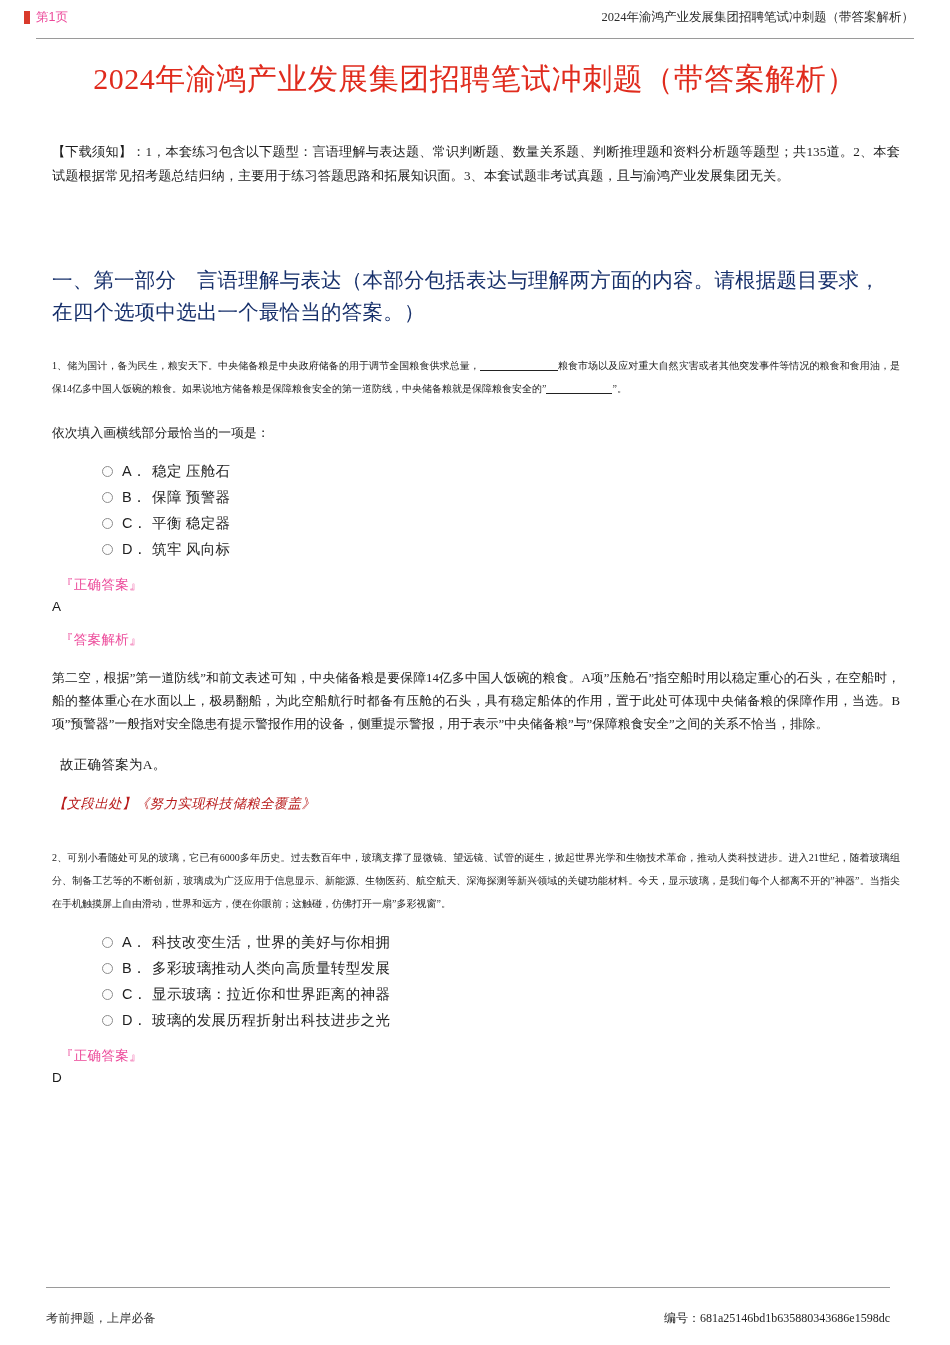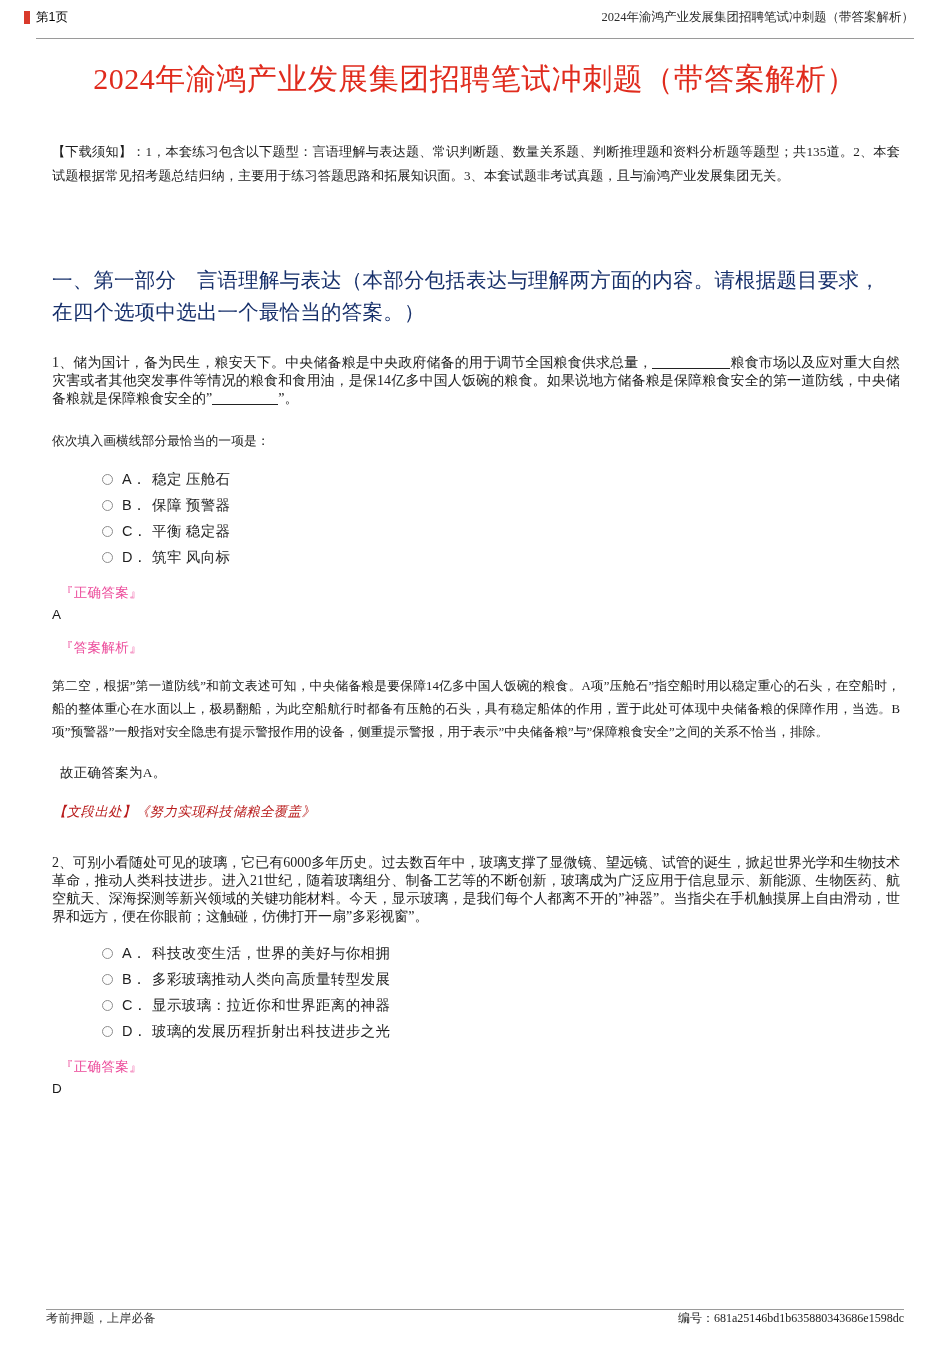--- a/index.html
+++ b/index.html
@@ -31,21 +31,21 @@
     right: 36px;
     height: 26px;
     display: flex;
     align-items: flex-start;
     justify-content: space-between;
     border-bottom: 1px solid #9a9a9a;
     padding-bottom: 2px;
   }
   .header-left {
     font-size: 12.5px;
-    color: #000000;
+    color: #ec4899;
     font-family: "Liberation Sans", sans-serif;
     letter-spacing: 0px;
     line-height: 15px;
   }
   .header-right {
     font-size: 12.5px;
     color: #2b2b2b;
     font-family: "Liberation Serif", serif;
     line-height: 15px;
     white-space: nowrap;
@@ -98,22 +98,22 @@
     margin-top: 76px;
     font-size: 20.5px;
     line-height: 32px;
     color: #17306b;
     letter-spacing: 0.2px;
     text-indent: 0;
   }
 
   .q-stem {
     margin-top: 26px;
-    font-size: 14px;
-    line-height: 18px;
+    font-size: 10px;
+    line-height: 23px;
     text-align: justify;
     color: #1c1c1c;
   }
   .q-stem.second {
     margin-top: 32px;
   }
 
   .blank-line {
     display: inline-block;
     border-bottom: 1.3px solid #222;
@@ -208,23 +208,23 @@
     color: #b91c1c;
     letter-spacing: 0.3px;
     font-style: italic;
   }
 
   
   .doc-footer {
     position: absolute;
     bottom: 18px;
     left: 46px;
-    right: 46px;
+    right: 60px;
     border-top: 1px solid #9a9a9a;
-    padding-top: 0;
+    padding-top: 22px;
     display: flex;
     align-items: center;
     justify-content: space-between;
   }
   .footer-left {
     font-size: 12px;
     color: #333;
     font-family: "Liberation Serif", serif;
     letter-spacing: 0.2px;
   }

